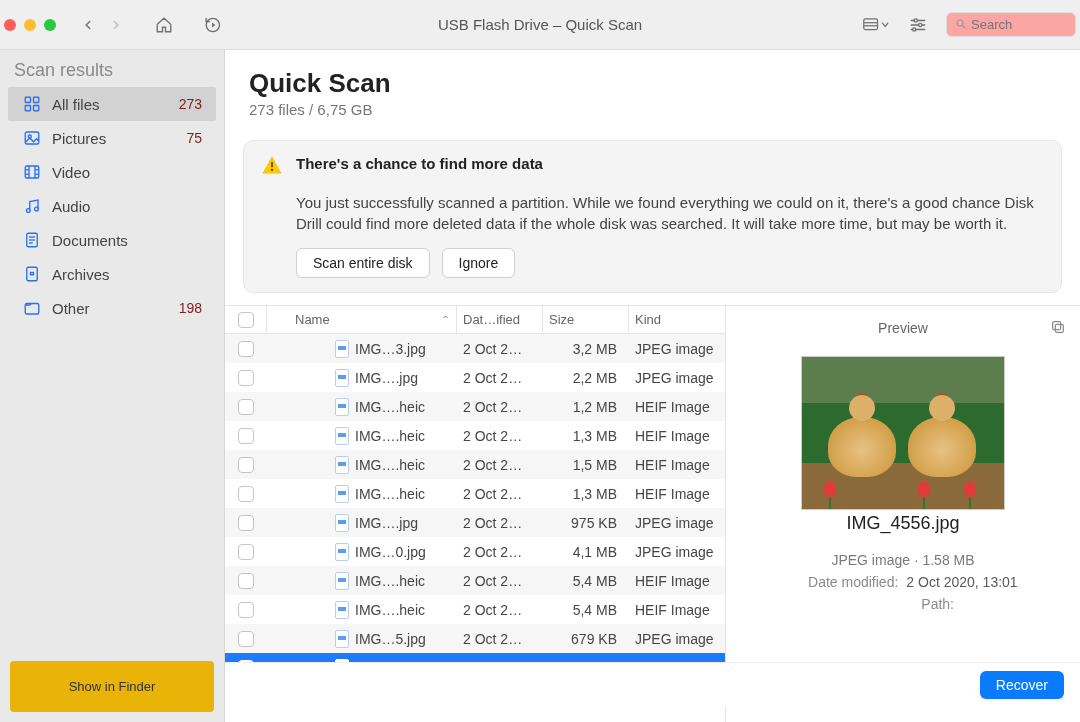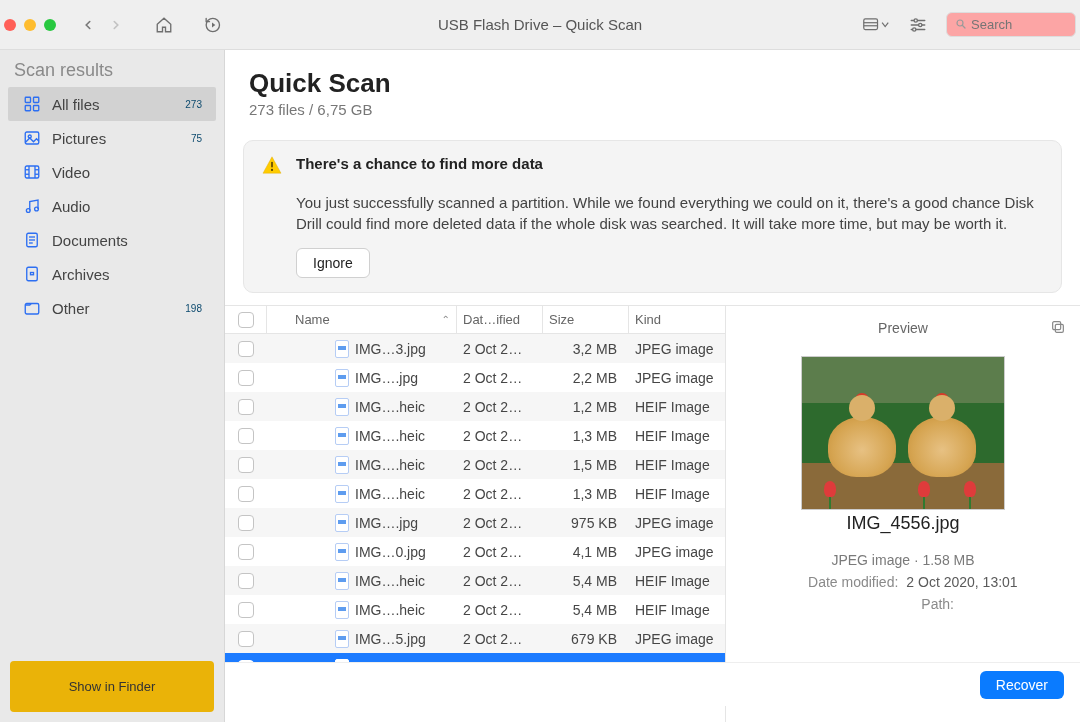--- a/index.html
+++ b/index.html
@@ -65,21 +65,21 @@
   .sb-item {
     display: flex; align-items: center; padding: 7px 14px;
     cursor: pointer; color: #444; margin: 0 8px; border-radius: 2px;
   }
   .sb-item .sb-icon {
     width: 20px; height: 20px; margin-right: 10px;
     display: flex; align-items: center; justify-content: center;
     color: #2d6ff2;
   }
   .sb-item .label { font-size: 15px; }
-  .sb-item .count { margin-left: auto; color: #0c4a6e; font-size: 10px; }
+  .sb-item .count { margin-left: auto; color: #7f1d1d; font-size: 14px; }
   .sb-item.selected { background: #d2d2d2; }
   .sb-footer { margin-top: auto; padding: 10px; }
   .sb-footer-btn {
     width: 100%; padding: 18px; background: #eab308;
     border: none; border-radius: 4px; font-size: 13px; font-weight: 500;
     cursor: pointer; color: #333;
   }
 
   
   .main-head { padding: 18px 24px 8px; }
@@ -377,20 +377,21 @@
     <div class="notice">
       <svg class="warning-icon" viewBox="0 0 24 22">
         <path d="M12 1 L23 21 H1 Z" fill="#ffcc00" stroke="#e0a800" stroke-width="0.5"></path>
         <rect x="11" y="7" width="2" height="7" rx="1" fill="#5a4200"></rect>
         <circle cx="12" cy="17" r="1.3" fill="#5a4200"></circle>
       </svg>
       <div class="notice-body">
         <div class="notice-title">There's a chance to find more data</div>
         <div class="notice-text">You just successfully scanned a partition. While we found everything we could on it, there's a good chance Disk Drill could find more deleted data if the whole disk was searched. It will take more time, but may be worth it.</div>
         <div class="notice-actions">
+          <button class="btn">Scan entire disk</button>
           <button class="btn">Ignore</button>
         </div>
       </div>
     </div>
 
     <div class="table-preview-row">
       <div class="table-wrap">
         <div class="thead">
           <div class="col col-check">
             <span class="chk"></span>

